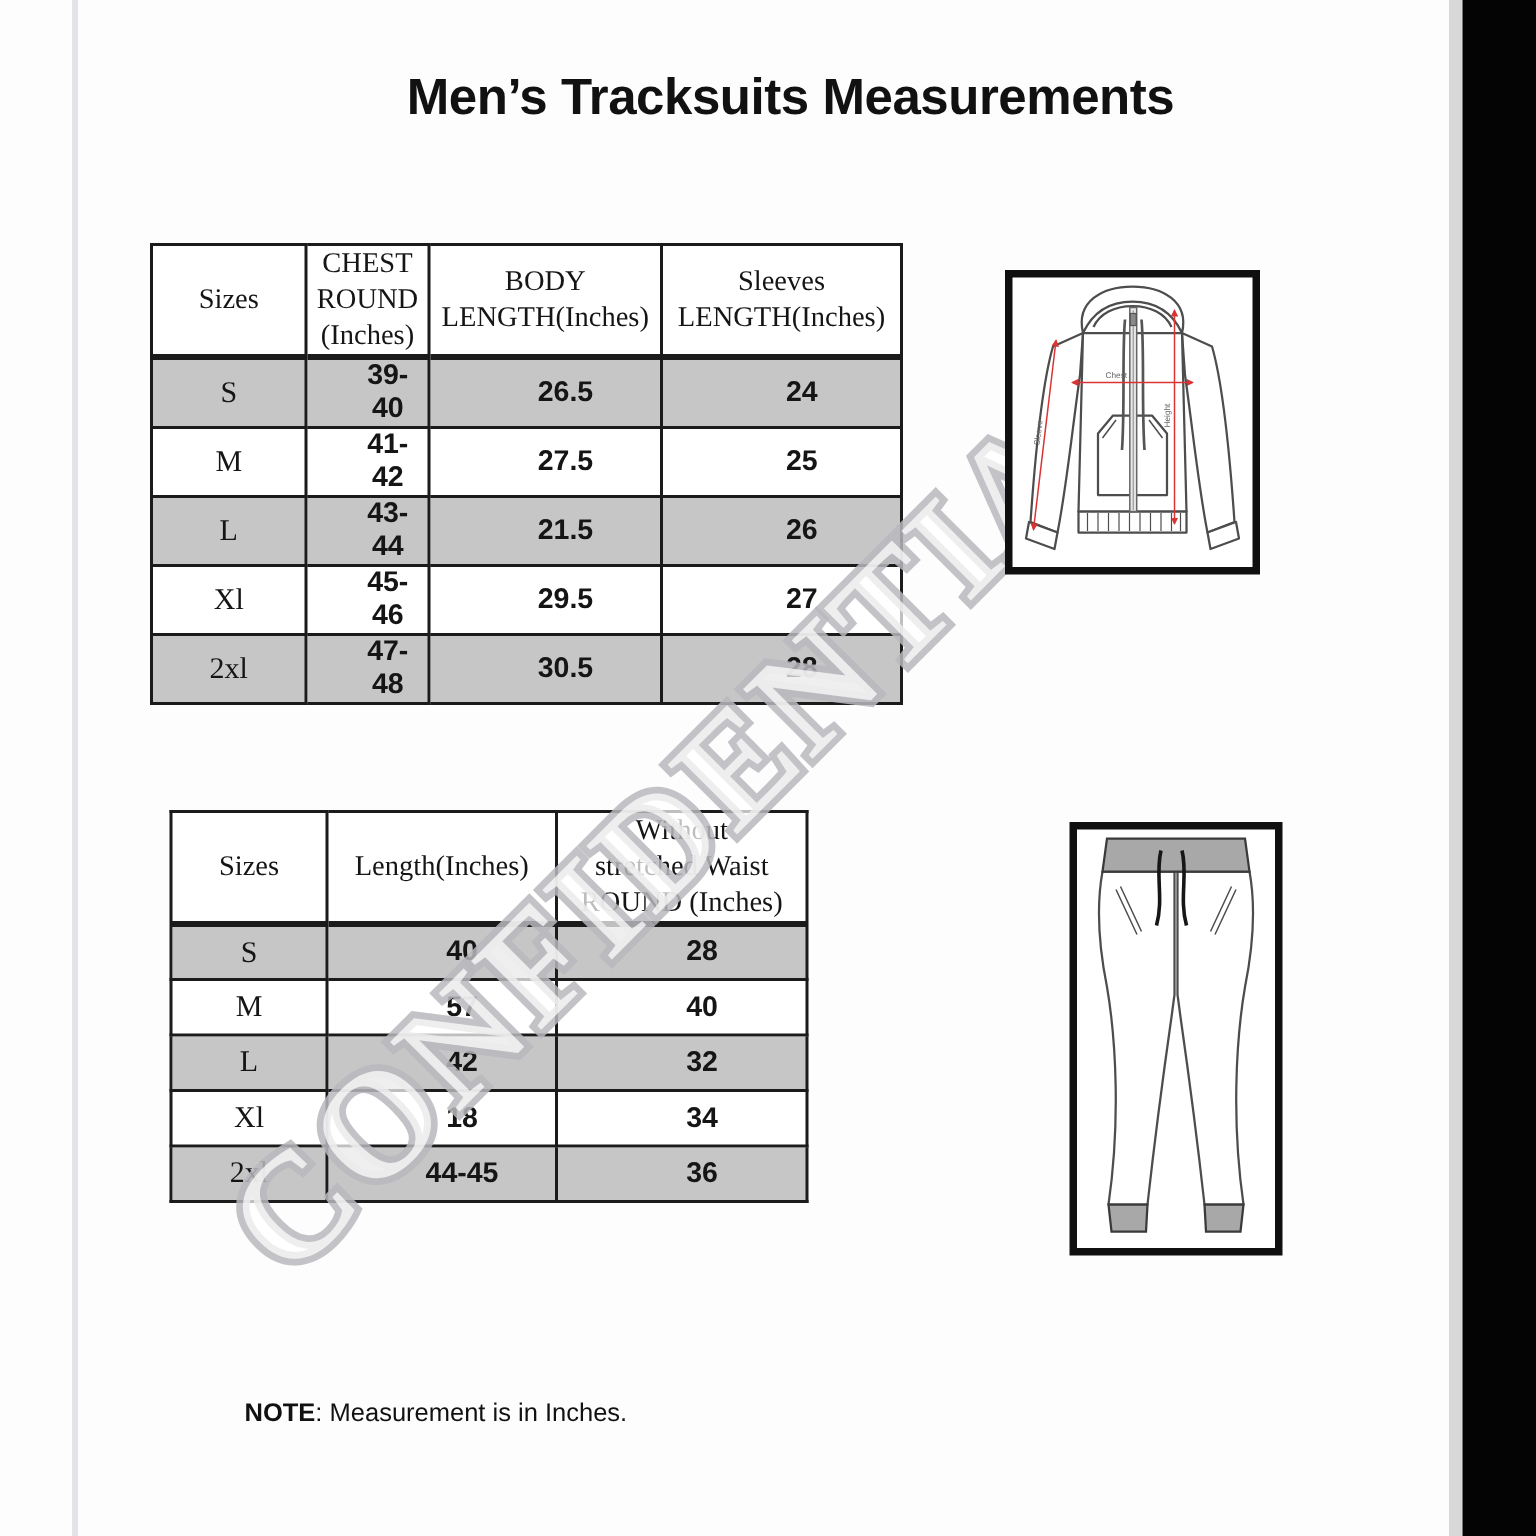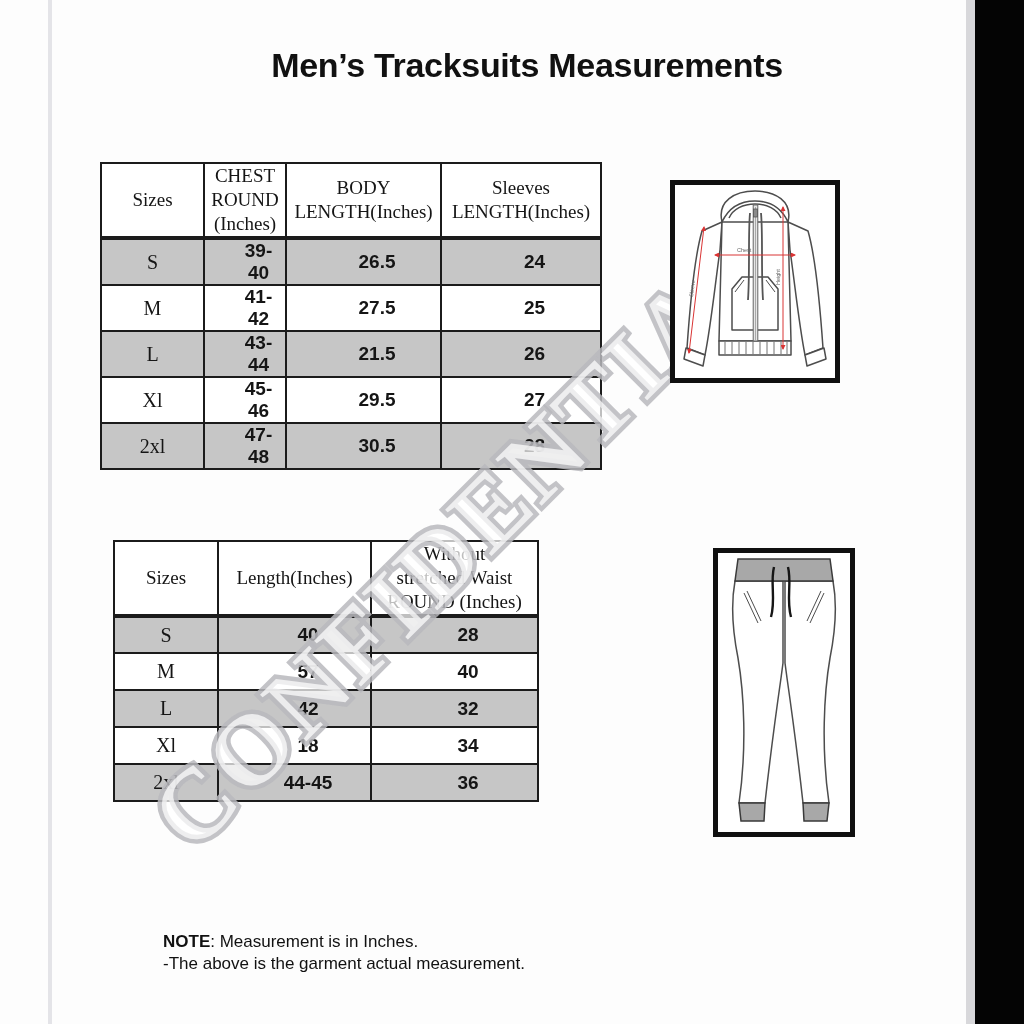--- a/index.html
+++ b/index.html
@@ -203,18 +203,17 @@
       <path d="M20,6 L112,6 L115,28 L17,28 Z" fill="#a8a8a8" stroke="#3a3a3a" stroke-width="1.5"></path>
       <path d="M21,250 L47,250 L46,268 L23,268 Z" fill="#a8a8a8" stroke="#3a3a3a" stroke-width="1.5"></path>
       <path d="M85,250 L111,250 L109,268 L86,268 Z" fill="#a8a8a8" stroke="#3a3a3a" stroke-width="1.5"></path>
 
       <path fill="none" stroke="#161616" stroke-width="2.4" d="M56,14 C52,30 58,46 53,64 M70,14 C74,30 68,46 73,64"></path>
     </svg>
   </div>
 
   <div class="notes">
     <div class="note-line"><span class="b">NOTE</span><span>: Measurement is in Inches.</span></div>
-    <div class="note-line">-The above is the garment actual measurement.</div>
   </div>
 
   <div class="edge-gray"></div>
   <div class="edge-black"></div>
 </div>
 
 </body></html>

